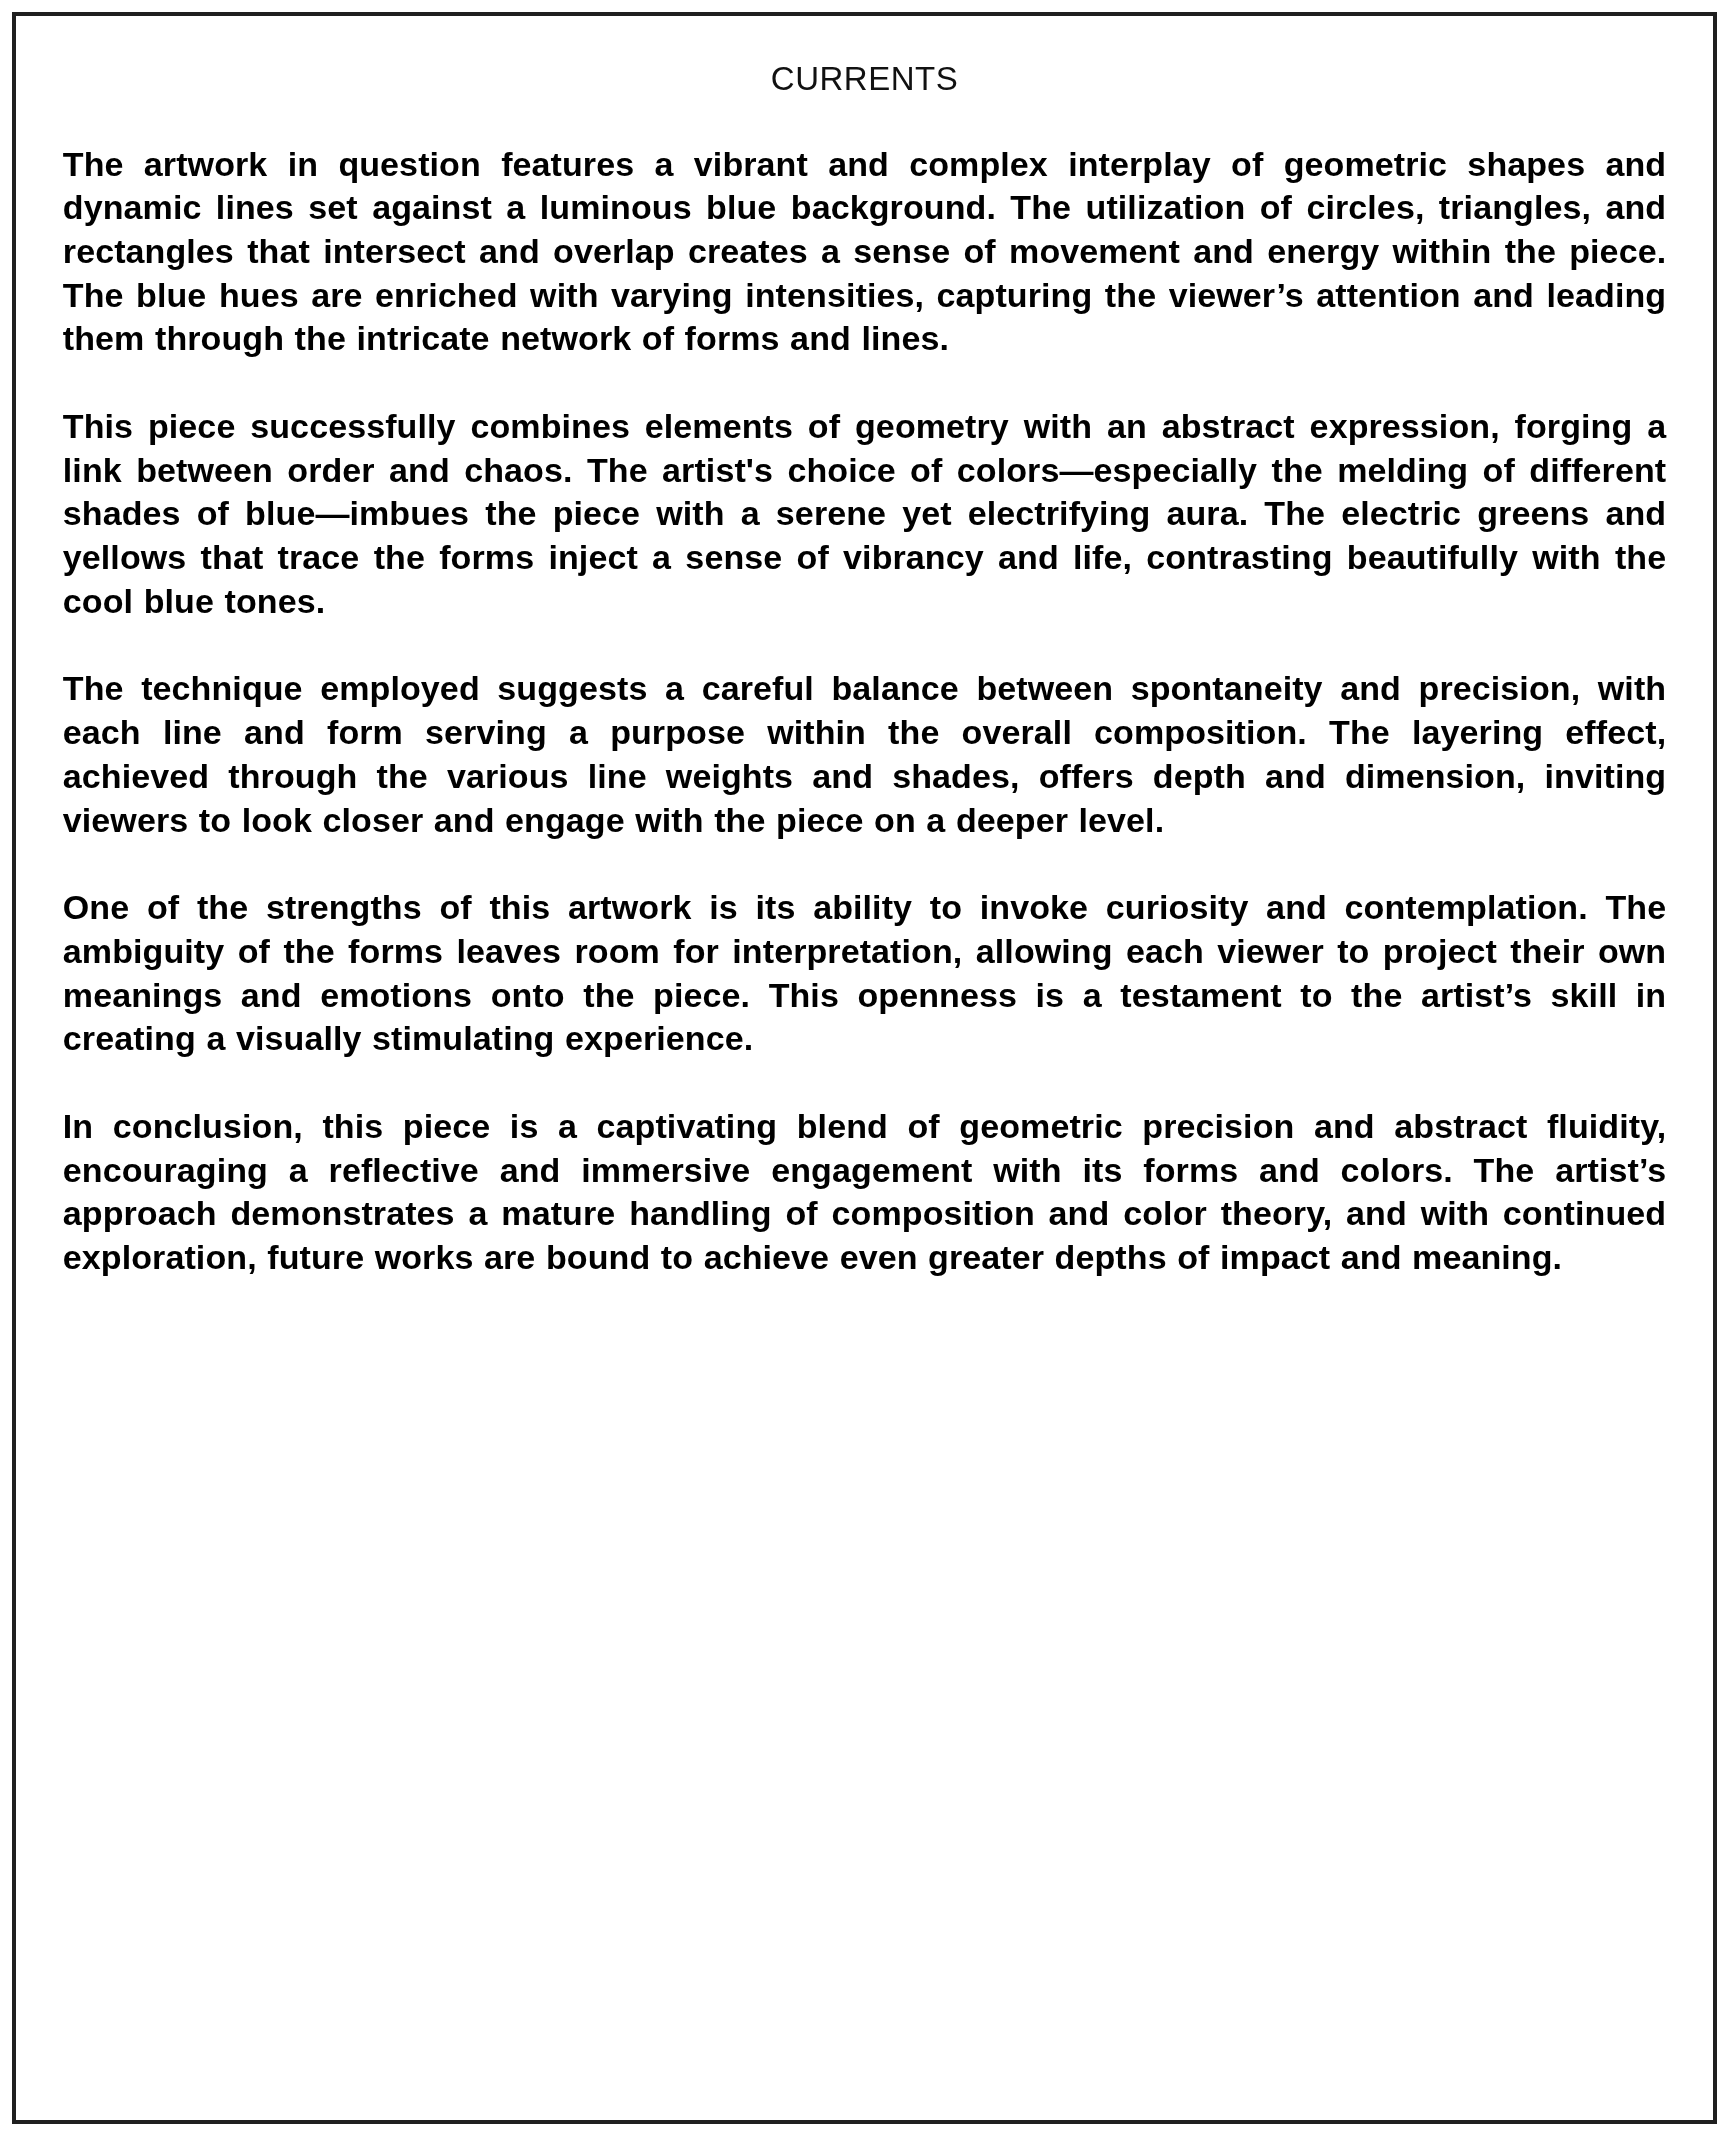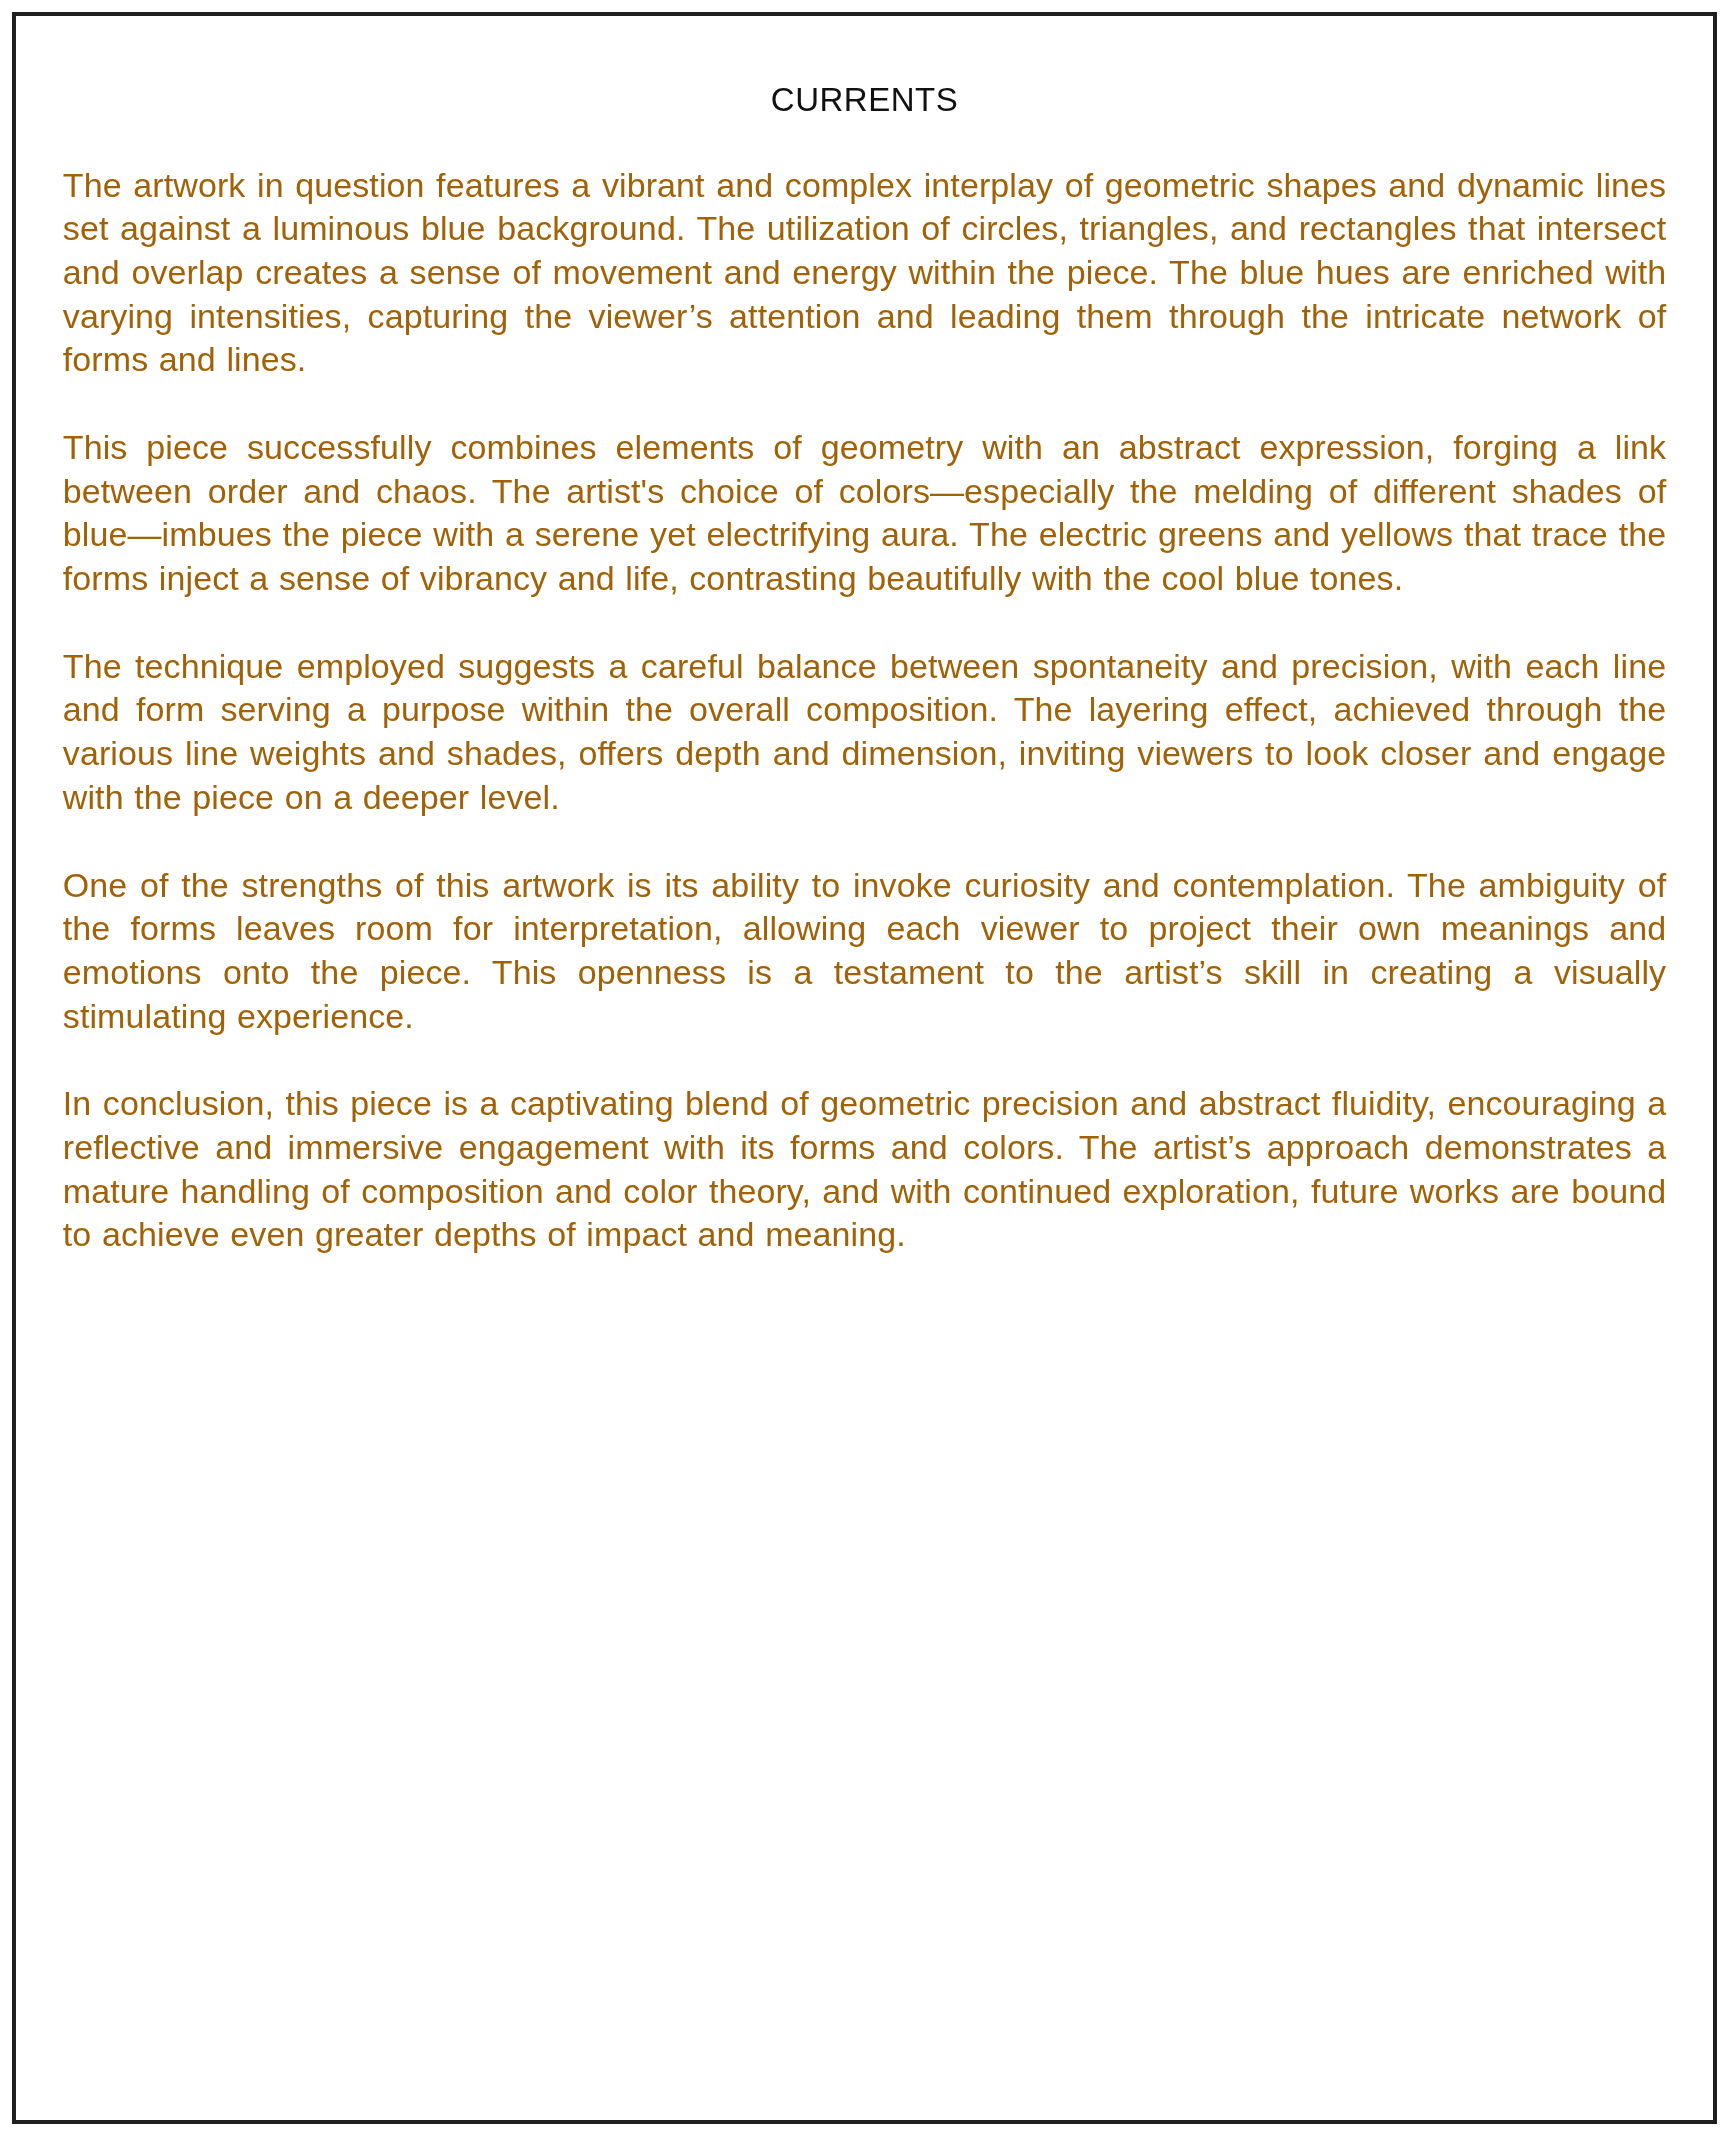--- a/index.html
+++ b/index.html
@@ -14,41 +14,41 @@
     background: #ffffff;
     padding: 11.8px;
     font-family: "Liberation Sans", "DejaVu Sans", sans-serif;
     color: #1a1a1a;
   }
   .page-frame {
     box-sizing: border-box;
     width: 100%;
     height: 100%;
     border: 4.9px solid #1f1f1f;
-    padding: 51px 47px 39px 47px;
+    padding: 30px 47px 39px 47px;
     overflow: hidden;
   }
   .doc-title {
     text-align: center;
     font-size: 33px;
     font-weight: 400;
     letter-spacing: 0.5px;
     margin: 13.8px 0 0 0;
     color: #111111;
   }
   .doc-body {
     margin-top: 45px;
   }
   .doc-paragraph {
     font-size: 34px;
     line-height: 1.285;
     text-align: justify;
     margin: 0 0 44px 0;
-    color: #a16207;
-    font-weight: 400;
+    color: #000000;
+    font-weight: 700;
     letter-spacing: 0.1px;
     word-spacing: 1px;
   }
   .doc-paragraph:last-child {
     margin-bottom: 9px;
   }
 </style>
 </head>
 <body>
 

